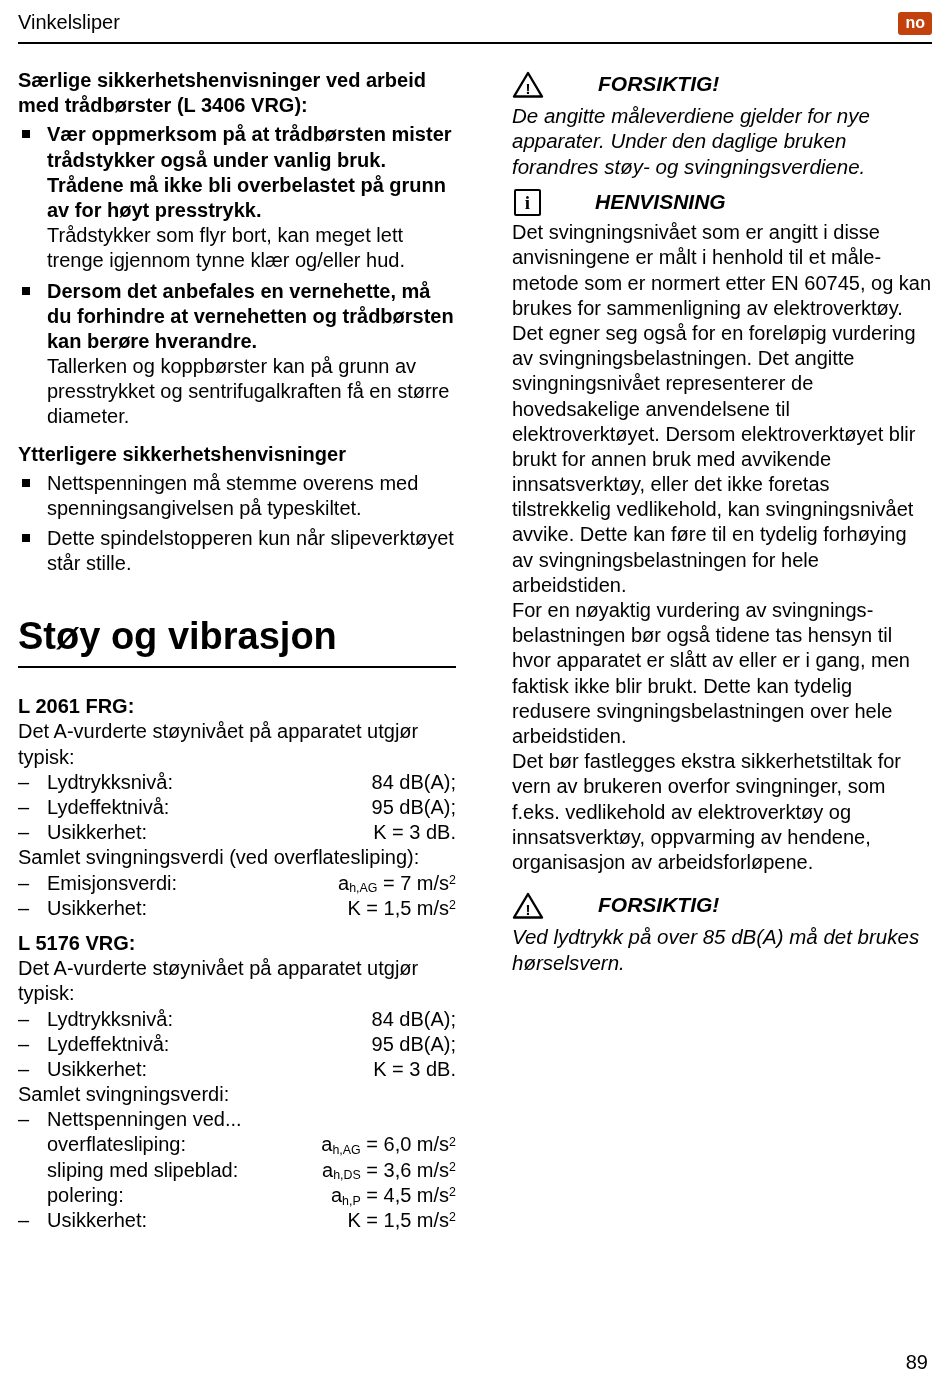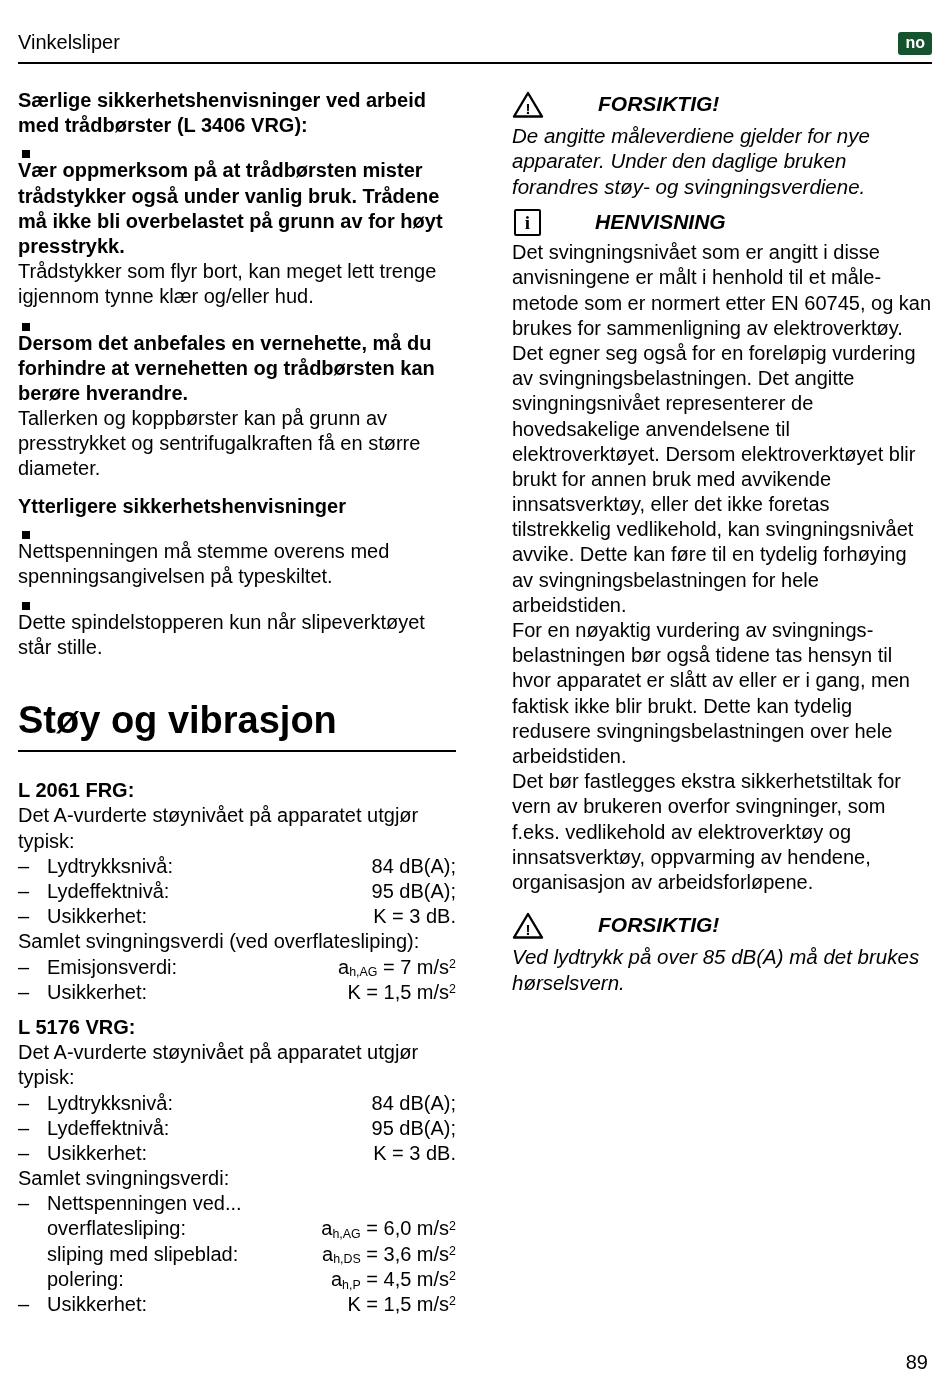--- a/index.html
+++ b/index.html
@@ -1,35 +1,35 @@
 <!DOCTYPE html>
 <html><head>
 <meta charset="utf-8">
 <style>
   html,body{margin:0;padding:0;}
   body{
     width:950px;height:1389px;background:#ffffff;color:#000;
     font-family:"Liberation Sans", sans-serif;font-size:20px;line-height:1.26;
     position:relative;overflow:hidden;
   }
-  .page{padding:28px 18px 0 18px;}
+  .page{padding:8px 18px 0 18px;}
   
   .header{display:flex;justify-content:space-between;align-items:center;height:30px;}
   .doc-title{font-size:20px;}
-  .badge{background:#14532d;color:#fff;font-weight:bold;font-size:16px;line-height:1;
+  .badge{background:#c2410c;color:#fff;font-weight:bold;font-size:16px;line-height:1;
          padding:3px 7px 4px;border-radius:3px;}
   .rule{border:none;border-top:2px solid #000;margin:4px 0 0 0;height:0;}
   
   .cols{display:flex;gap:56px;margin-top:24px;}
   .col-left{width:438px;flex:none;}
   .col-right{flex:1;min-width:0;}
   
   .sec-heading{font-weight:bold;margin:0 0 4px 0;}
   .sec-heading.mt{margin-top:12px;}
-  .bullet{display:flex;margin:0 0 5px 0;flex-direction:column;}
+  .bullet{display:flex;margin:0 0 5px 0;}
   .sq{width:8px;height:8px;background:#000;margin:8px 17px 0 4px;flex:none;}
   .btext{flex:1;min-width:0;}
   .b{font-weight:bold;}
   .noise-h{font-size:38px;font-weight:bold;margin:38px 0 8px 0;line-height:1.15;}
   .noise-rule{border:none;border-top:2px solid #000;margin:0 0 26px 0;height:0;}
   p{margin:0;}
   .model-name{font-weight:bold;margin-top:10px;}
   .row{display:flex;align-items:baseline;}
   .dash{width:29px;flex:none;}
   .lbl{flex:none;}

